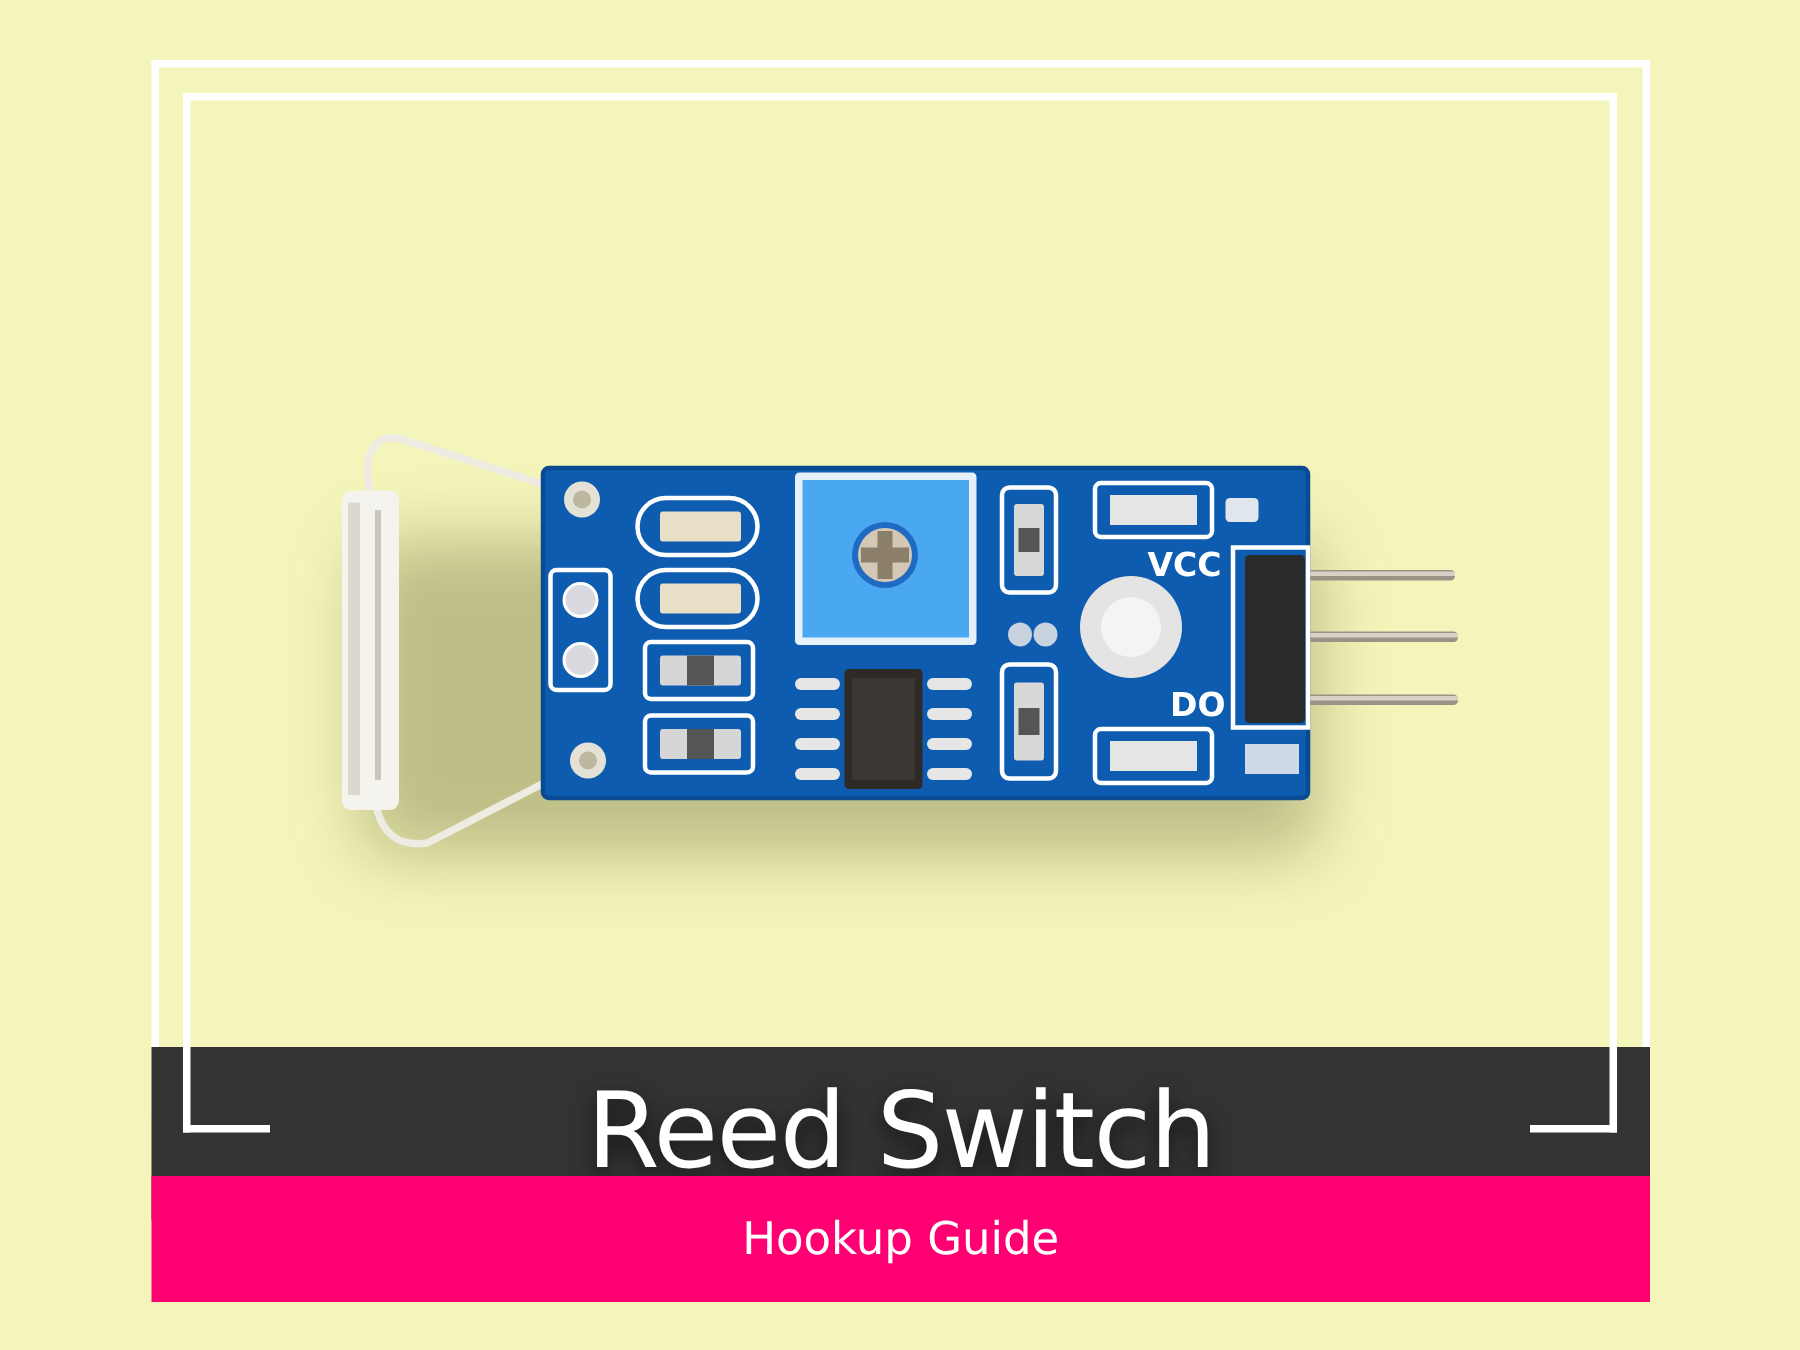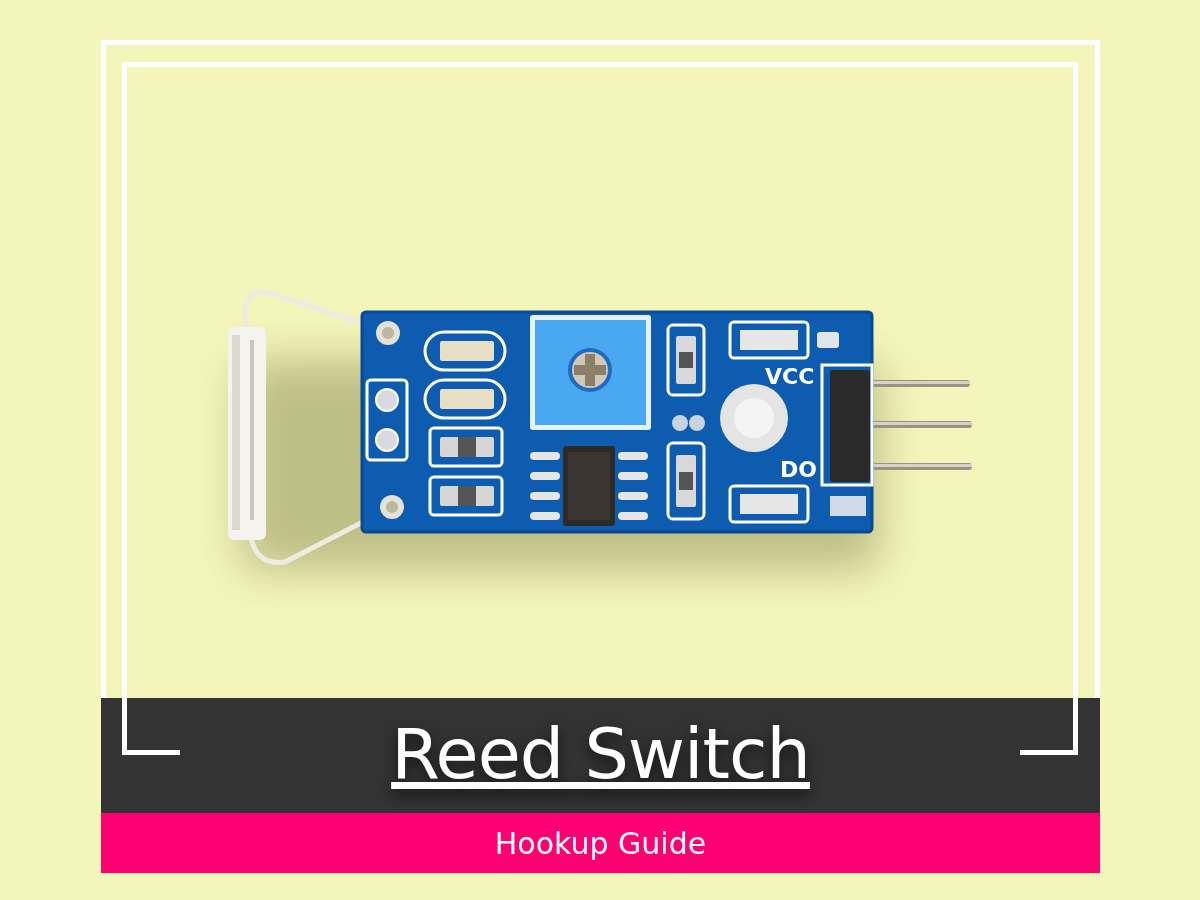--- a/index.html
+++ b/index.html
@@ -24,24 +24,24 @@
     position: absolute; top: 698px; width: 58px; height: 57px;
     border-bottom: 5px solid #FFFFFF; box-sizing: border-box;
   }
   .bracket.left { left: 122px; border-left: 5px solid #FFFFFF; }
   .bracket.right { left: 1020px; border-right: 5px solid #FFFFFF; }
   .title {
     position: absolute; left: 101px; top: 698px; width: 999px; height: 115px;
     display: flex; align-items: center; justify-content: center;
     color: #FFFFFF; font-size: 70px; letter-spacing: -1px;
     text-shadow: 0 6px 14px rgba(0,0,0,0.65);
-    padding-bottom: 4px; box-sizing: border-box; text-decoration: underline;
+    padding-bottom: 4px; box-sizing: border-box;
   }
   .subtitle-band {
-    position: absolute; left: 101px; top: 813px; width: 999px; height: 60px;
+    position: absolute; left: 101px; top: 784px; width: 999px; height: 84px;
     background: #FF0073;
     display: flex; align-items: center; justify-content: center;
     color: #FFFFFF; font-size: 30px;
   }
   .module { position: absolute; left: 0; top: 0; width: 1200px; height: 600px; margin-top: 40px; }
   .shadow {
     position: absolute; left: 240px; top: 320px; width: 640px; height: 210px;
     background: rgba(90,90,40,0.35); filter: blur(22px); border-radius: 20px;
   }
 </style>

